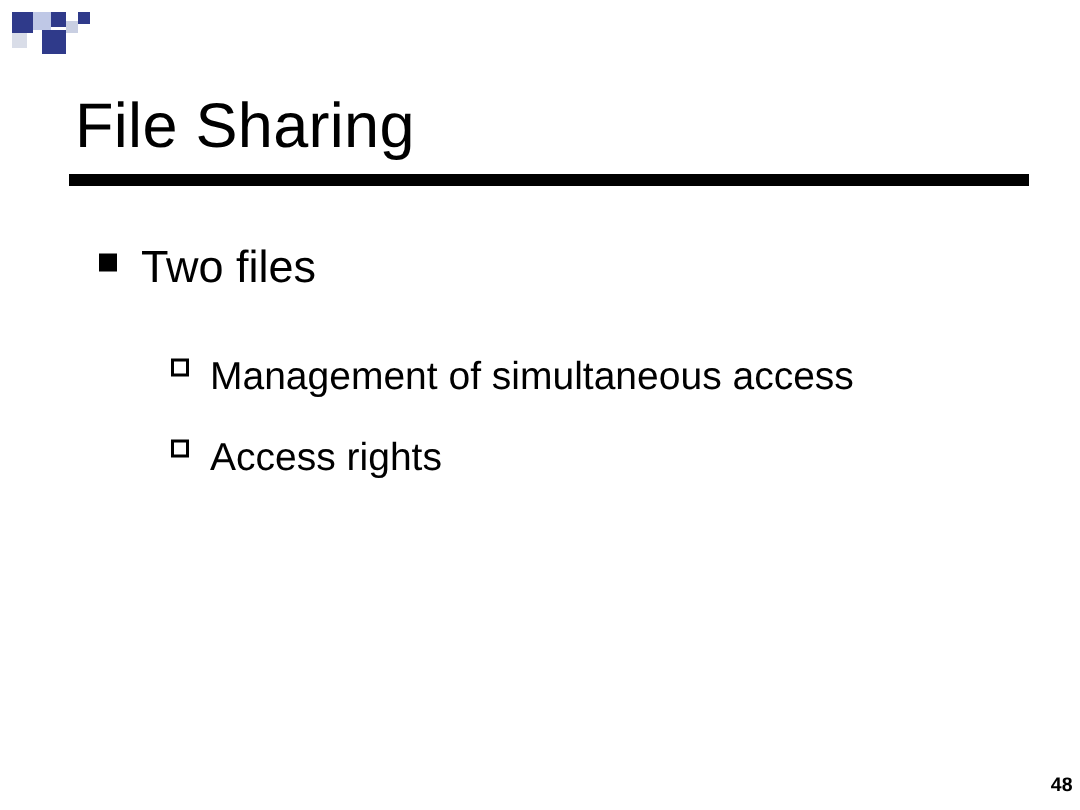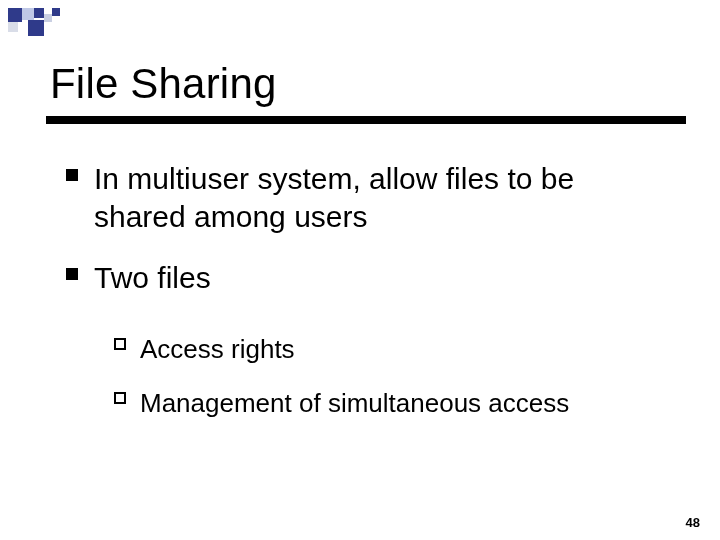--- a/index.html
+++ b/index.html
@@ -23,21 +23,21 @@
 
   .lvl1 { display: flex; align-items: flex-start; margin-bottom: 6px; }
   .lvl1 .bullet { width: 12px; height: 12px; background: #000; margin-top: 13px; margin-right: 12px; flex: 0 0 auto; }
   .lvl1 .text { font-size: 30px; line-height: 1.28; }
 
   .lvl2-wrap { margin-left: 44px; margin-top: 16px; }
   .lvl2 { display: flex; align-items: flex-start; margin-bottom: 4px; }
   .lvl2 .bullet { width: 12px; height: 12px; border: 2px solid #000; margin-top: 9px; margin-right: 10px; flex: 0 0 auto; background: #fff; }
   .lvl2 .text { font-size: 26px; line-height: 1.3; }
 
-  .pagenum { position: absolute; right: 24px; bottom: 14px; font-size: 13px; font-weight: 700; }
+  .pagenum { position: absolute; right: 9px; bottom: 14px; font-size: 13px; font-weight: 700; }
 </style>
 </head>
 <body>
 
 <div class="slide">
 
   <div class="deco">
     <div class="sq sq1"></div>
     <div class="sq sq2"></div>
     <div class="sq sq3"></div>
@@ -45,37 +45,33 @@
     <div class="sq sq5"></div>
     <div class="sq sq6"></div>
     <div class="sq sq7"></div>
   </div>
 
   <div class="title">File Sharing</div>
   <div class="rule"></div>
 
   <div class="content">
 
-    <div class="lvl1">
-      <div class="bullet"></div>
-      <div class="text">In multiuser system, allow files to be shared among users</div>
-    </div>
 
     <div class="lvl1">
       <div class="bullet"></div>
       <div class="text">Two files</div>
     </div>
 
     <div class="lvl2-wrap">
       <div class="lvl2">
         <div class="bullet"></div>
-        <div class="text">Access rights</div>
+        <div class="text">Management of simultaneous access</div>
       </div>
       <div class="lvl2">
         <div class="bullet"></div>
-        <div class="text">Management of simultaneous access</div>
+        <div class="text">Access rights</div>
       </div>
     </div>
 
   </div>
 
   <div class="pagenum">48</div>
 </div>
 
 </body></html>

